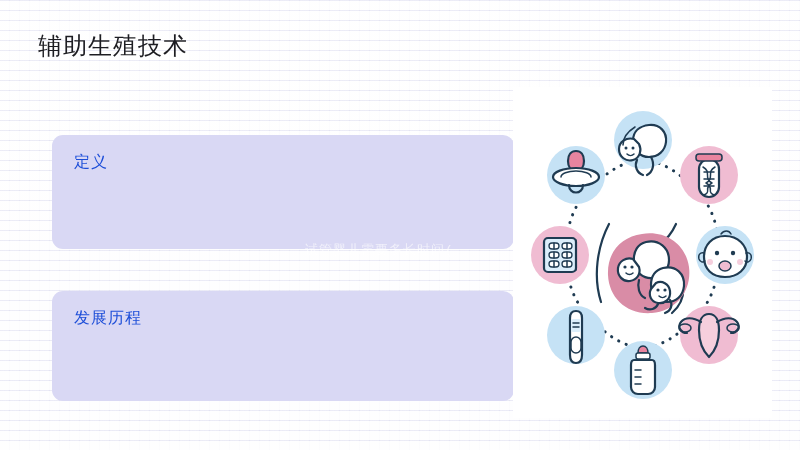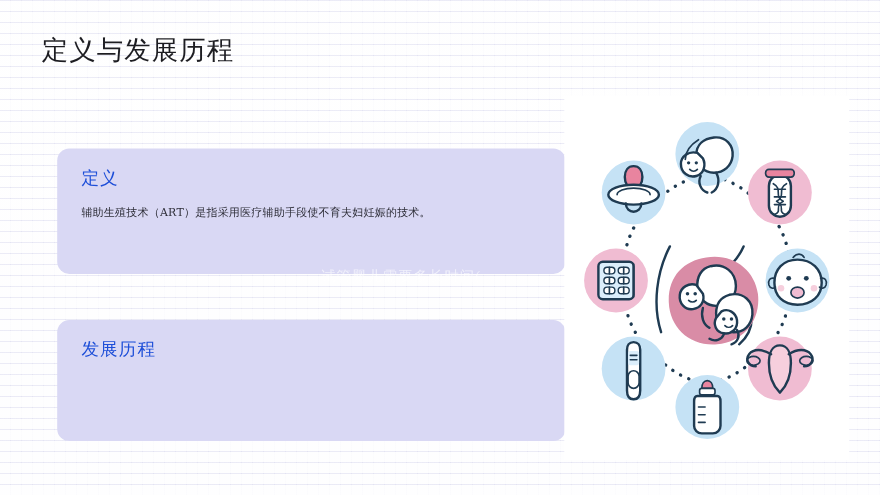--- a/index.html
+++ b/index.html
@@ -35,42 +35,41 @@
     font-size:16px;line-height:22px;color:#1d4ed8;
     font-family:"DejaVu Serif","Liberation Serif",serif;
     letter-spacing:1px;margin:0 0 11px 0;white-space:nowrap;
   }
   .card-body{
     font-size:10px;line-height:20px;color:#2e2e38;
     font-family:"DejaVu Serif","Liberation Serif",serif;
     letter-spacing:0.2px;margin:0;
   }
   #watermark{
-    position:absolute;left:292px;top:243px;
+    position:absolute;left:305px;top:243px;
     font-size:13px;line-height:16px;letter-spacing:1px;
     color:rgba(255,255,255,0.62);
-    font-family:Liberation Serif, serif;
+    font-family:Liberation Mono, monospace;
     white-space:nowrap;pointer-events:none;
   }
   #illustration-panel{
     position:absolute;left:513px;top:87px;width:259px;height:331px;
     background:#ffffff;overflow:hidden;
   }
   #illustration-svg{display:block;width:259px;height:331px;}
 </style>
 </head>
 <body>
 
 <div id="slide">
 
-  <div id="slide-title">定义与发展历程</div>
+  <div id="slide-title">辅助生殖技术</div>
 
   <div class="card" id="card-definition">
     <div class="card-heading">定义</div>
-    <div class="card-body">辅助生殖技术（ART）是指采用医疗辅助手段使不育夫妇妊娠的技术。</div>
   </div>
 
   <div class="card" id="card-history">
     <div class="card-heading">发展历程</div>
   </div>
 
   <div id="watermark">试管婴儿需要多长时间(</div>
 
   <div id="illustration-panel">
     <svg id="illustration-svg" viewBox="0 0 259 331" xmlns="http://www.w3.org/2000/svg">

